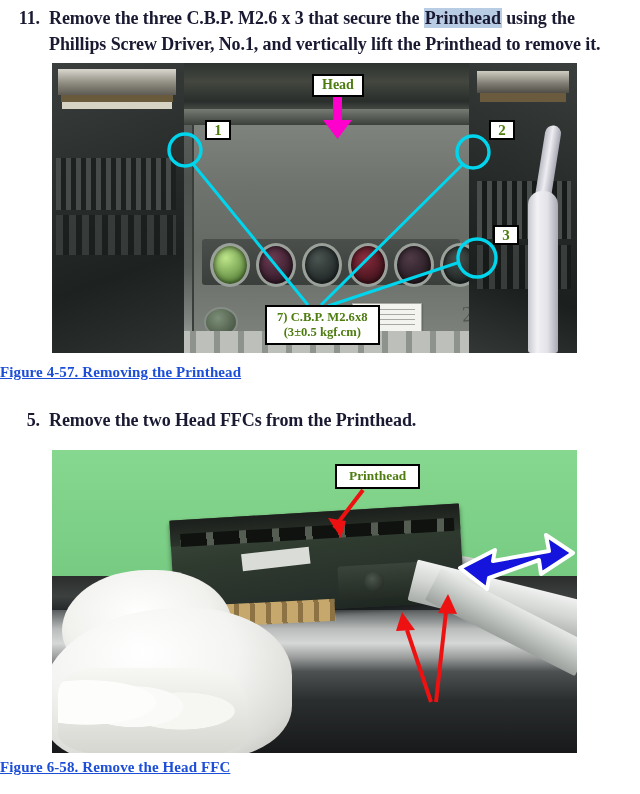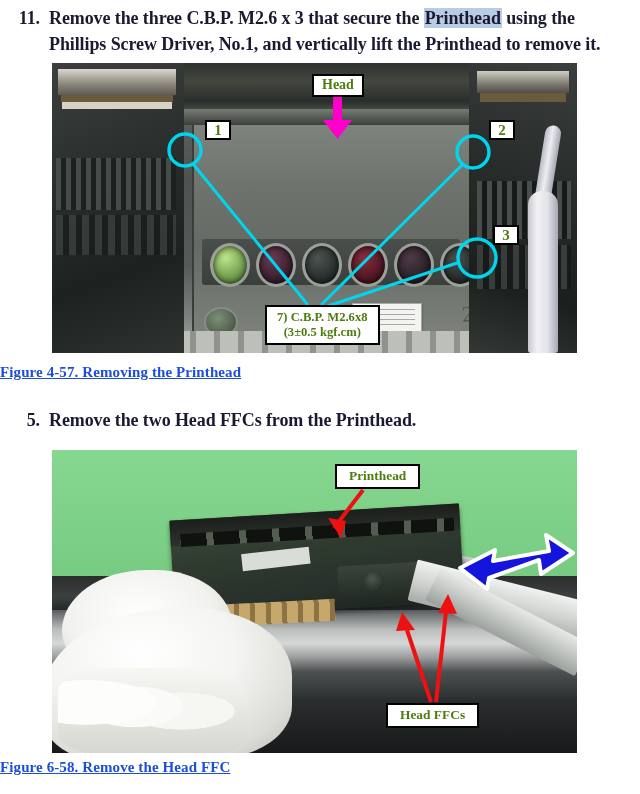--- a/index.html
+++ b/index.html
@@ -394,16 +394,15 @@
       <line x1="384" y1="252" x2="394" y2="162" stroke="#ee1111" stroke-width="4"></line>
       <polygon points="396,144 405,164 386,163" fill="#ee1111"></polygon>
     </g>
 
     <g>
       <polygon points="408,118 443,100 441,111 497,101 494,85 521,103 489,124 487,110 437,128 435,139" fill="#1414dd" stroke="#ffffff" stroke-width="4" stroke-linejoin="round"></polygon>
     </g>
   </svg>
 
   <div class="callout" id="cal-printhead">Printhead</div>
-  <div class="callout" id="cal-ffcs">Head FFCs</div>
 </div>
 
 <div class="caption" id="caption-458">Figure 6-58. Remove the Head FFC</div>
 
 </body></html>

